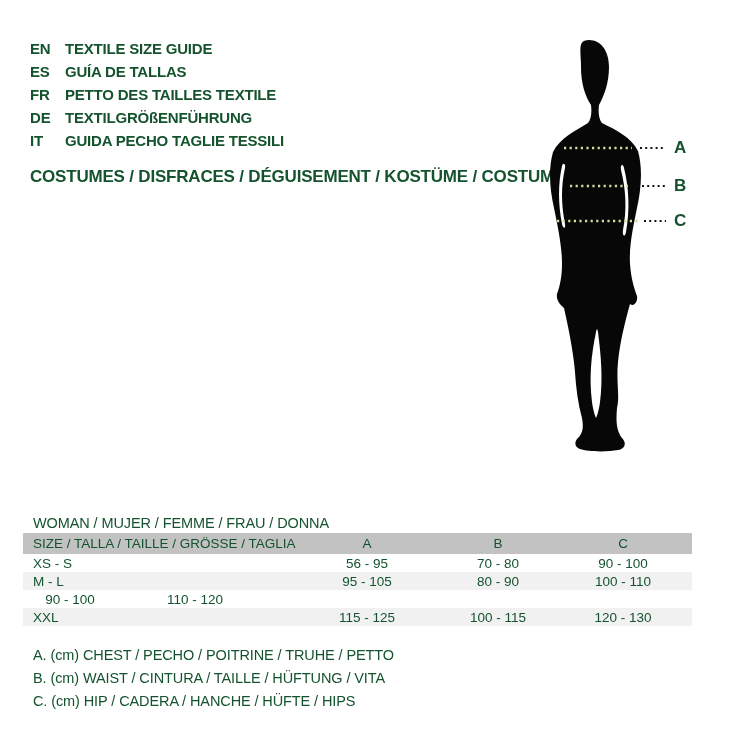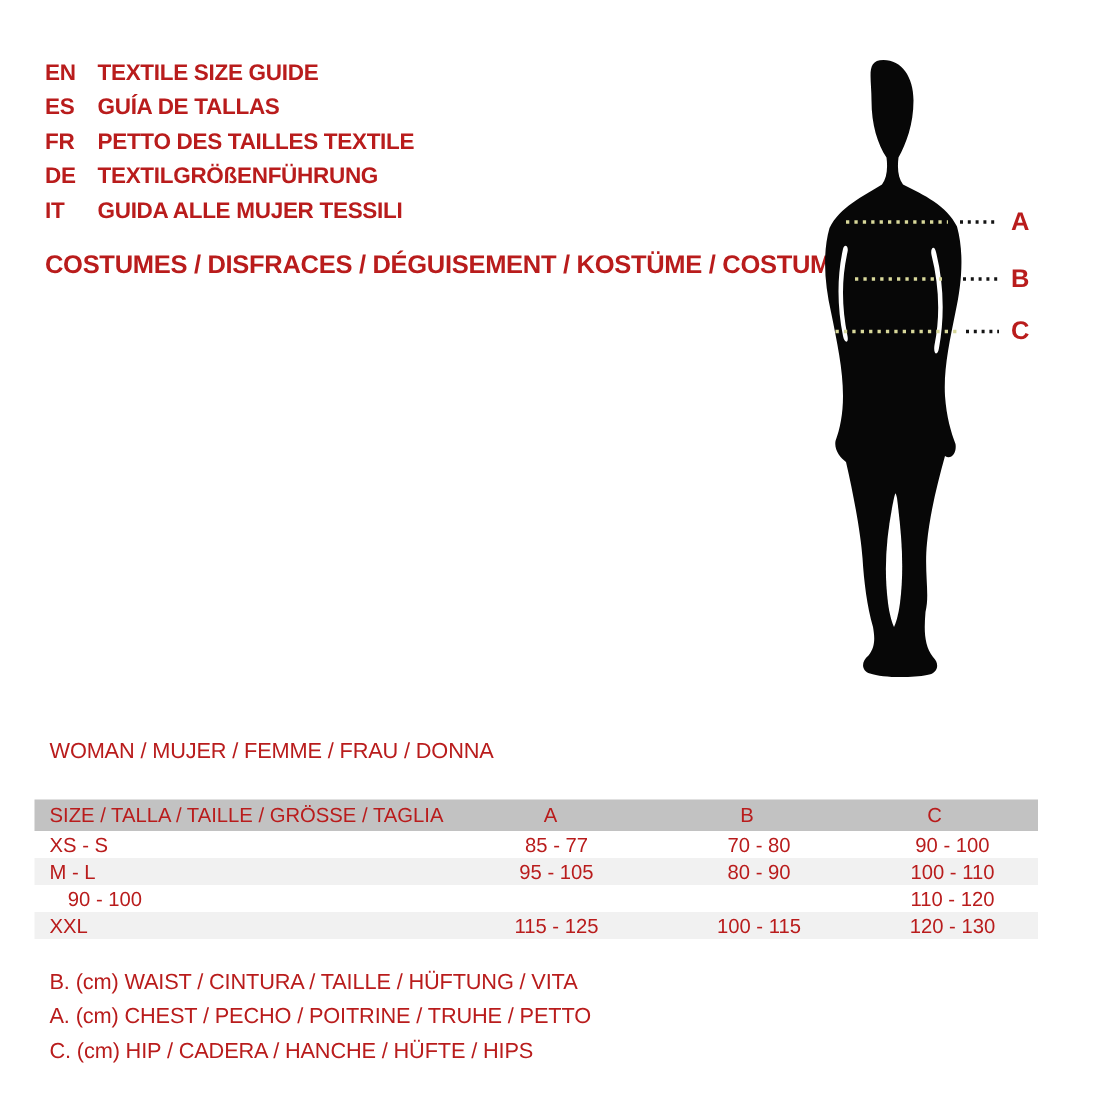--- a/index.html
+++ b/index.html
@@ -1,36 +1,36 @@
 <!DOCTYPE html>
 <html><head>
 <meta charset="utf-8">
 <style>
   html,body{margin:0;padding:0;background:#ffffff;}
   #canvas{
     position:relative;width:692px;height:746px;background:#ffffff;overflow:hidden;
-    font-family:"Liberation Sans",sans-serif;color:#b91c1c;
+    font-family:"Liberation Sans",sans-serif;color:#14532d;
   }
   
   .lang-list{position:absolute;left:30px;top:37px;}
   .lang-row{display:flex;height:23px;align-items:center;font-size:15px;font-weight:700;letter-spacing:-0.2px;}
   .lang-code{width:35px;flex:0 0 35px;}
   
   .category-title{position:absolute;left:30px;top:167px;font-size:17px;font-weight:700;letter-spacing:-0.2px;}
   
   .figure-wrap{position:absolute;left:520px;top:28px;width:180px;height:445px;}
   .measure-label{position:absolute;left:674px;font-size:17px;font-weight:700;}
   .label-a{top:138px;} .label-b{top:176px;} .label-c{top:211px;}
   
-  .section-heading{position:absolute;left:33px;top:493px;font-size:14.5px;font-weight:400;letter-spacing:-0.1px;}
+  .section-heading{position:absolute;left:33px;top:515px;font-size:14.5px;font-weight:400;letter-spacing:-0.1px;}
   
   .size-table{position:absolute;left:23px;top:517px;width:690px;font-size:13.5px;margin-top:16px;}
   .trow{display:flex;align-items:center;}
   .trow.header{height:21px;background:#c2c2c2;font-size:13.5px;}
-  .trow.data{height:18px;justify-content:space-between;}
+  .trow.data{height:18px;}
   .trow.alt{background:#f1f1f1;}
   .c-size{width:250px;flex:0 0 250px;padding-left:10px;text-align:left;white-space:nowrap;}
   .c-a{width:168px;flex:0 0 168px;text-align:center;}
   .c-b{width:94px;flex:0 0 94px;text-align:center;}
   .c-c{width:156px;flex:0 0 156px;text-align:center;}
   
   .legend{position:absolute;left:33px;top:643px;}
   .legend-line{height:23px;display:flex;align-items:center;font-size:14.5px;letter-spacing:-0.1px;}
 </style>
 </head>
@@ -50,21 +50,21 @@
     <div class="lang-row">
       <span class="lang-code">FR</span>
       <span class="lang-label">PETTO DES TAILLES TEXTILE</span>
     </div>
     <div class="lang-row">
       <span class="lang-code">DE</span>
       <span class="lang-label">TEXTILGRÖßENFÜHRUNG</span>
     </div>
     <div class="lang-row">
       <span class="lang-code">IT</span>
-      <span class="lang-label">GUIDA ALLE MUJER TESSILI</span>
+      <span class="lang-label">GUIDA PECHO TAGLIE TESSILI</span>
     </div>
   </div>
 
   <div class="category-title">COSTUMES / DISFRACES / DÉGUISEMENT / KOSTÜME / COSTUMI</div>
 
   <div class="figure-wrap">
     <svg width="180" height="445" viewBox="0 0 180 445">
 
       <path fill="#070707" d="
         M69,12
@@ -116,21 +116,21 @@
 
   <div class="size-table">
     <div class="trow header">
       <span class="c-size">SIZE / TALLA / TAILLE / GRÖSSE / TAGLIA</span>
       <span class="c-a">A</span>
       <span class="c-b">B</span>
       <span class="c-c">C</span>
     </div>
     <div class="trow data">
       <span class="c-size">XS - S</span>
-      <span class="c-a">85 - 77</span>
+      <span class="c-a">56 - 95</span>
       <span class="c-b">70 - 80</span>
       <span class="c-c">90 - 100</span>
     </div>
     <div class="trow data alt">
       <span class="c-size">M - L</span>
       <span class="c-a">95 - 105</span>
       <span class="c-b">80 - 90</span>
       <span class="c-c">100 - 110</span>
     </div>
     <div class="trow data">
@@ -139,18 +139,18 @@
     </div>
     <div class="trow data alt">
       <span class="c-size">XXL</span>
       <span class="c-a">115 - 125</span>
       <span class="c-b">100 - 115</span>
       <span class="c-c">120 - 130</span>
     </div>
   </div>
 
   <div class="legend">
+    <div class="legend-line">A. (cm) CHEST / PECHO / POITRINE / TRUHE / PETTO</div>
     <div class="legend-line">B. (cm) WAIST / CINTURA / TAILLE / HÜFTUNG / VITA</div>
-    <div class="legend-line">A. (cm) CHEST / PECHO / POITRINE / TRUHE / PETTO</div>
     <div class="legend-line">C. (cm) HIP / CADERA / HANCHE / HÜFTE / HIPS</div>
   </div>
 
 </div>
 
 </body></html>

